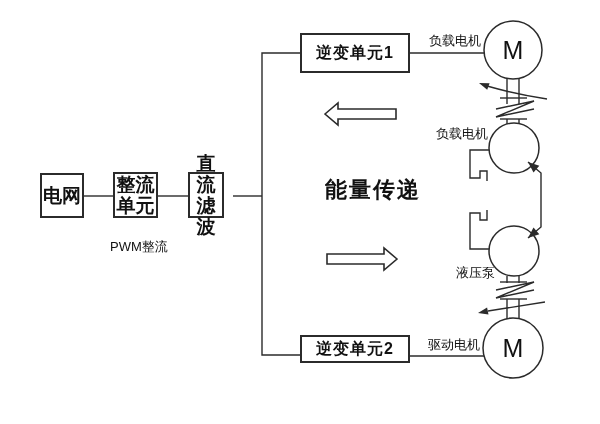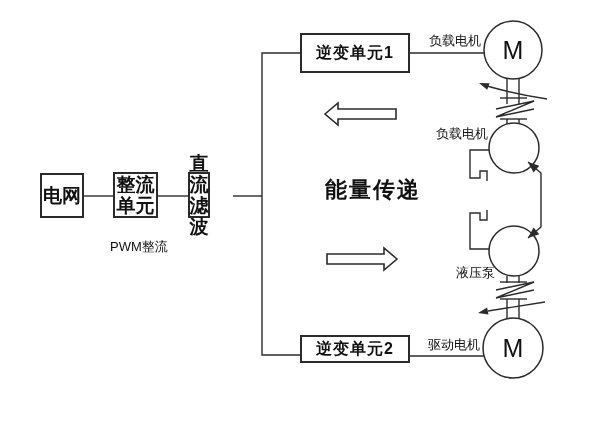--- a/index.html
+++ b/index.html
@@ -106,21 +106,21 @@
 
   <div class="box box-small" style="left:40px;top:173px;width:44px;height:45px;">
     <span>电网</span>
   </div>
 
   <div class="box box-small" style="left:113px;top:172px;width:45px;height:46px;">
     <span>整流</span>
     <span>单元</span>
   </div>
 
-  <div class="box box-small" style="left:188px;top:172px;width:22px;height:46px;">
+  <div class="box box-small" style="left:188px;top:172px;width:36px;height:46px;">
     <span>直流</span>
     <span>滤波</span>
   </div>
 
   <div class="box box-wide" style="left:300px;top:33px;width:110px;height:40px;">
     <span>逆变单元1</span>
   </div>
 
   <div class="box box-wide" style="left:300px;top:335px;width:110px;height:28px;">
     <span>逆变单元2</span>

